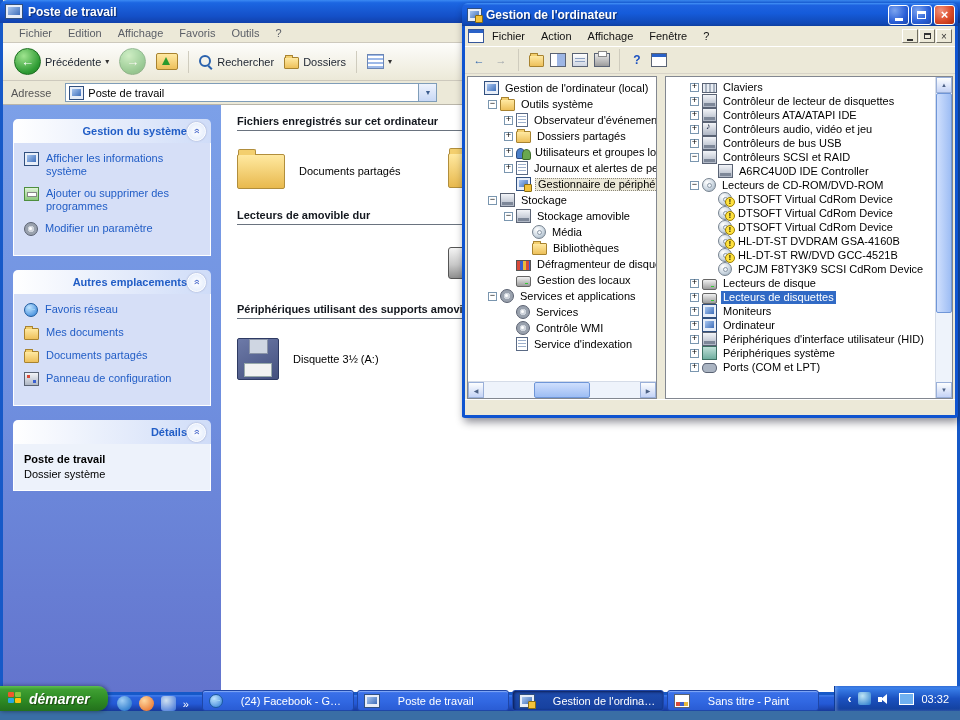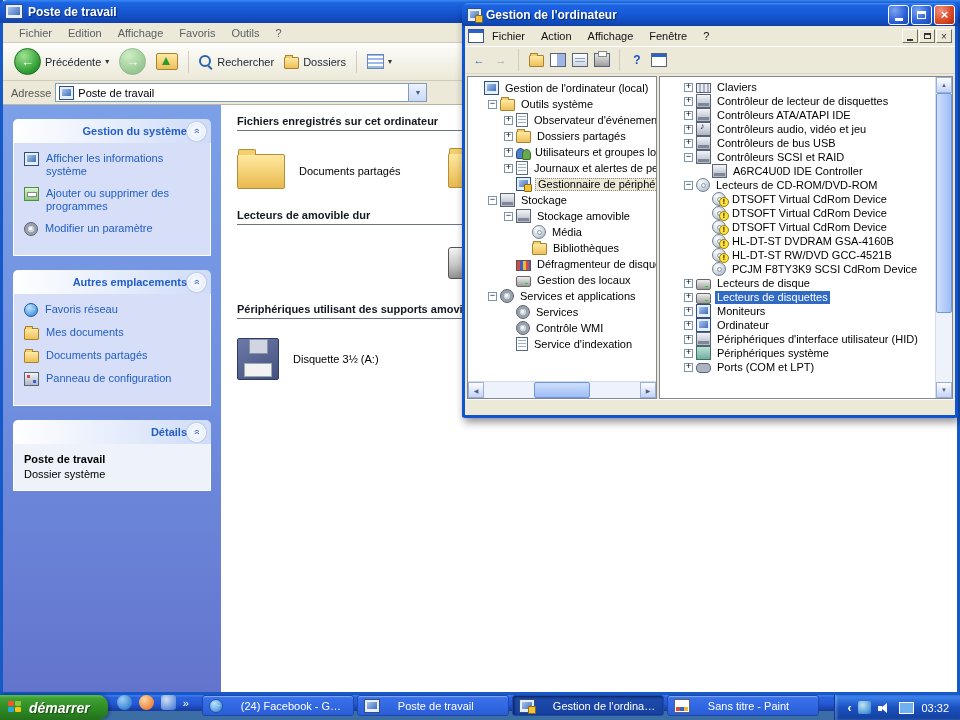--- a/index.html
+++ b/index.html
@@ -74,21 +74,21 @@
   .vsep{width:1px;height:22px;background:#cfccbe;margin:0 5px;flex:none}
   .up-folder{width:20px;height:15px;background:linear-gradient(#ffe9a2,#edc05a);border:1px solid #a8832f;border-radius:2px;position:relative}
   .up-arrow{position:absolute;left:5px;top:3px;width:0;height:0;border-left:4px solid transparent;border-right:4px solid transparent;
       border-bottom:8px solid #2c9a2c}
   .ic-search{width:14px;height:14px}
   .ic-search::before{content:"";position:absolute;left:0;top:0;width:8px;height:8px;border:2px solid #2a62ad;border-radius:50%}
   .ic-search::after{content:"";position:absolute;left:10px;top:10px;width:5px;height:2px;background:#2a62ad;
       transform:rotate(45deg);transform-origin:0 0}
   .ic-grid{width:15px;height:13px;border:1px solid #6b86b5;background:repeating-linear-gradient(0deg,#9db9e8 0 2px,#fff 2px 4px)}
   .bw-address{height:23px;flex:none;background:#ece9d8;display:flex;align-items:center;padding-left:8px;border-bottom:1px solid #b9b5a9}
-  .addr-label{color:#555;margin-right:4px}
+  .addr-label{color:#555;margin-right:14px}
   .addr-input{height:19px;background:#fff;border:1px solid #7f9db9;display:flex;align-items:center;width:372px;padding-left:3px;gap:4px;box-sizing:border-box}
   .addr-drop{margin-left:auto;width:17px;height:17px;background:linear-gradient(#eef3fd,#c8d8f5);border-left:1px solid #7f9db9;
       display:flex;align-items:center;justify-content:center;color:#3c5d8f;font-size:7px}
   .bw-body{flex:1;display:flex;min-height:0;background:#fff}
   .sidebar{width:218px;flex:none;background:linear-gradient(180deg,#7ca0e8 0%,#6f8fdf 50%,#6374cd 100%);
       padding:14px 10px 0 10px;box-sizing:border-box;overflow:hidden}
   .panel{margin-bottom:14px}
   .panel-h{height:24px;border-radius:5px 5px 0 0;background:linear-gradient(90deg,#ffffff,#cfdcf8);
       display:flex;align-items:center;justify-content:flex-end;padding:0 5px 0 10px;cursor:pointer}
   .panel-title{color:#215dc6;font-weight:bold}
@@ -144,21 +144,21 @@
   .arrow-fwd{color:#9aa0a8}
   .mi.help{color:#1a50c0;font-size:12px}
   .mbox{width:14px;height:12px;border:1px solid #5a6374;background:linear-gradient(#fff,#cfd6e2);position:relative;display:inline-block}
   .mbox.panes{background:linear-gradient(90deg,#fff 0 6px,#9db6e4 6px)}
   .mbox.props::before{content:"";position:absolute;left:2px;right:2px;top:3px;height:5px;
       background:repeating-linear-gradient(0deg,#8ba0c0 0 1px,transparent 1px 3px)}
   .mbox.printi{background:linear-gradient(#e8e8e8,#9c9c9c)}
   .mbox.printi::before{content:"";position:absolute;left:3px;top:-3px;width:7px;height:4px;background:#fff;border:1px solid #888}
   .mbox.winb{background:#fff}
   .mbox.winb::before{content:"";position:absolute;left:0;right:0;top:0;height:3px;background:#2a62c8}
-  .fw-body{flex:1;display:flex;min-height:0;padding:2px 2px 0 2px;gap:2px}
+  .fw-body{flex:1;display:flex;min-height:0;padding:2px 2px 0 2px;gap:8px}
   .fw-left{width:190px;flex:none;background:#fff;border:1px solid #828790;display:flex;flex-direction:column;box-sizing:border-box}
   .tree-scroll{flex:1;overflow:hidden;padding:3px 0 0 2px}
   .fw-right{flex:1;background:#fff;border:1px solid #828790;display:flex;min-width:0;box-sizing:border-box}
   .dev-scroll{flex:1;overflow:hidden;padding:3px 0 0 6px;min-width:0}
   .trow{display:flex;align-items:center;height:16px;white-space:nowrap;cursor:default}
   #fw-devices .trow{height:14px}
   .expbox{width:9px;height:9px;border:1px solid #7a96af;background:#fff;font:9px/7px "Liberation Mono",monospace;
       text-align:center;color:#000;margin-right:3px;flex:none;box-sizing:border-box}
   .expspacer{width:12px;flex:none}
   .trow .ic{margin-right:4px}
@@ -171,21 +171,21 @@
       color:#4d6185;font-size:6px;display:flex;align-items:center;justify-content:center;box-sizing:border-box;cursor:pointer}
   .hs-track{flex:1;position:relative}
   .hs-thumb{position:absolute;left:32%;width:56px;top:0;height:16px;
       background:linear-gradient(180deg,#cfdffd,#9dbdf4);border:1px solid #6f96d8;border-radius:2px;box-sizing:border-box}
   .vscroll{width:16px;flex:none;display:flex;flex-direction:column;background:#eef3fb;border-left:1px solid #d5dce8}
   .vs-track{flex:1;position:relative}
   .vs-thumb{position:absolute;top:0;height:76%;left:0;width:16px;
       background:linear-gradient(90deg,#cfdffd,#9dbdf4);border:1px solid #6f96d8;border-radius:2px;box-sizing:border-box}
   .fw-status{height:15px;flex:none;background:#ece9d8;border-top:1px solid #fff}
   
-  .taskbar{position:absolute;left:0;top:695px;width:960px;height:16px;display:flex;align-items:flex-start;z-index:50;
+  .taskbar{position:absolute;left:0;top:695px;width:960px;height:16px;display:flex;align-items:flex-end;z-index:50;
       background:linear-gradient(180deg,#245edb 0%,#4b86f0 5%,#2a63dd 12%,#2459d6 55%,#17399b 100%)}
   .start-btn{height:25px;flex:none;padding:0 18px 0 8px;border-radius:0 10px 10px 0;display:flex;align-items:center;gap:6px;
       background:linear-gradient(180deg,#5bbf4e 0%,#3f9f33 14%,#2e8b24 55%,#23701c 100%);
       color:#fff;font-weight:bold;font-style:italic;font-size:14px;text-shadow:1px 1px 1px #1c4a12;
       box-shadow:1px 0 4px rgba(0,0,0,.45);cursor:pointer}
   .winflag{width:15px;height:13px;display:grid;grid-template-columns:6px 6px;grid-template-rows:5px 5px;gap:1px}
   .winflag i{display:block;border-radius:1px}
   .winflag .f1{background:#f0572c}.winflag .f2{background:#8cc63f}
   .winflag .f3{background:#27a9e0}.winflag .f4{background:#ffc20e}
   .quick{display:flex;align-items:center;gap:7px;padding:0 9px;flex:none}

